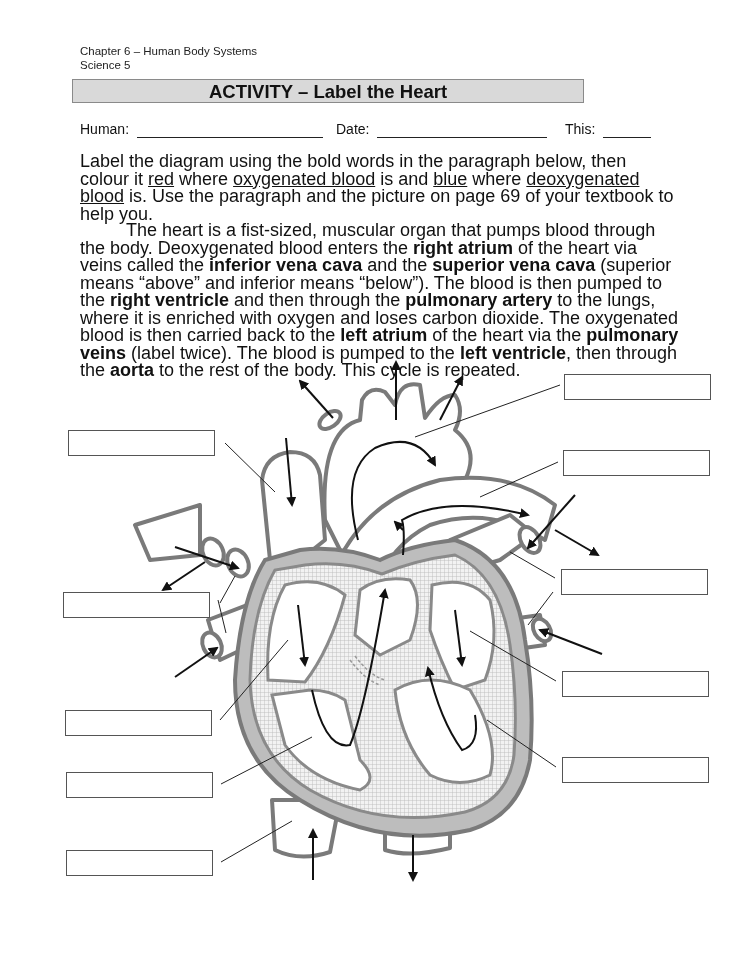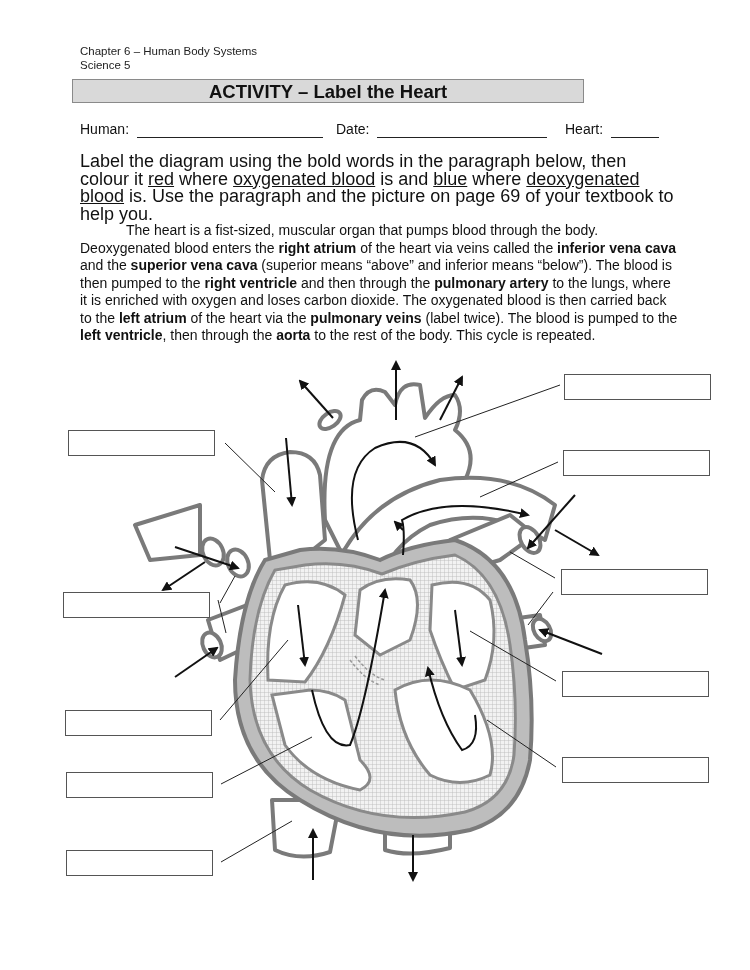--- a/index.html
+++ b/index.html
@@ -7,21 +7,21 @@
          font-family:"Liberation Sans", sans-serif; color:#111; }
   .header { position:absolute; left:80px; top:44px; font-size:11.5px; line-height:14px; color:#222; }
   .title-bar { position:absolute; left:72px; top:79px; width:512px; height:24px;
                background:#d9d9d9; border:1px solid #8a8a8a; box-sizing:border-box;
                text-align:center; font-weight:bold; font-size:18.5px; line-height:23px; color:#111; }
   .fields { position:absolute; left:80px; top:120px; width:590px; font-size:14px; line-height:18px; }
   .field { position:absolute; top:0; white-space:nowrap; }
   .field .line { display:inline-block; border-bottom:1px solid #222; height:14px; vertical-align:bottom; margin-left:8px; }
   .instructions { position:absolute; left:80px; top:153px; width:600px; font-size:18px; line-height:17.5px; }
   .u { text-decoration:underline; }
-  .paragraph { position:absolute; left:80px; top:222px; width:600px; font-size:14px; line-height:17.5px; }
+  .paragraph { position:absolute; left:80px; top:222px; width:600px; font-size:18px; line-height:17.5px; }
   .indent { display:inline-block; width:46px; }
   b { font-weight:bold; }
   .label-box { position:absolute; width:147px; height:26px; border:1.5px solid #555; box-sizing:border-box; background:#fff; }
   svg.diagram { position:absolute; left:0; top:0; }
 </style>
 </head>
 <body>
 
 <div class="header">
   <div>Chapter 6 – Human Body Systems</div>
@@ -31,21 +31,21 @@
 <div class="title-bar">ACTIVITY – Label the Heart</div>
 
 <div class="fields">
   <div class="field" style="left:0;">
     <span>Human:</span><span class="line" style="width:186px;"></span>
   </div>
   <div class="field" style="left:256px;">
     <span>Date:</span><span class="line" style="width:170px;"></span>
   </div>
   <div class="field" style="left:485px;">
-    <span>Heart:</span><span class="line" style="width:48px;"></span>
+    <span>This:</span><span class="line" style="width:48px;"></span>
   </div>
 </div>
 
 <div class="instructions"><span>Label the diagram using the bold words in the paragraph below, then colour it </span><span class="u">red</span><span> where </span><span class="u">oxygenated blood</span><span> is and </span><span class="u">blue</span><span> where </span><span class="u">deoxygenated blood</span><span> is.  Use the paragraph and the picture on page 69 of your textbook to help you.</span></div>
 
 <div class="paragraph"><span class="indent"></span><span>The heart is a fist-sized, muscular organ that pumps blood through the body. Deoxygenated blood enters the </span><b>right atrium</b><span> of the heart via veins called the </span><b>inferior vena cava</b><span> and the </span><b>superior vena cava</b><span> (superior means “above” and inferior means “below”). The blood is then pumped to the </span><b>right ventricle</b><span> and then through the </span><b>pulmonary artery</b><span> to the lungs, where it is enriched with oxygen and loses carbon dioxide. The oxygenated blood is then carried back to the </span><b>left atrium</b><span> of the heart via the </span><b>pulmonary veins</b><span> (label twice). The blood is pumped to the </span><b>left ventricle</b><span>, then through the </span><b>aorta</b><span> to the rest of the body. This cycle is repeated.</span></div>
 
 <svg class="diagram" width="750" height="970" viewBox="0 0 750 970">
   <defs>
     <pattern id="hatch" width="4" height="4" patternUnits="userSpaceOnUse">

